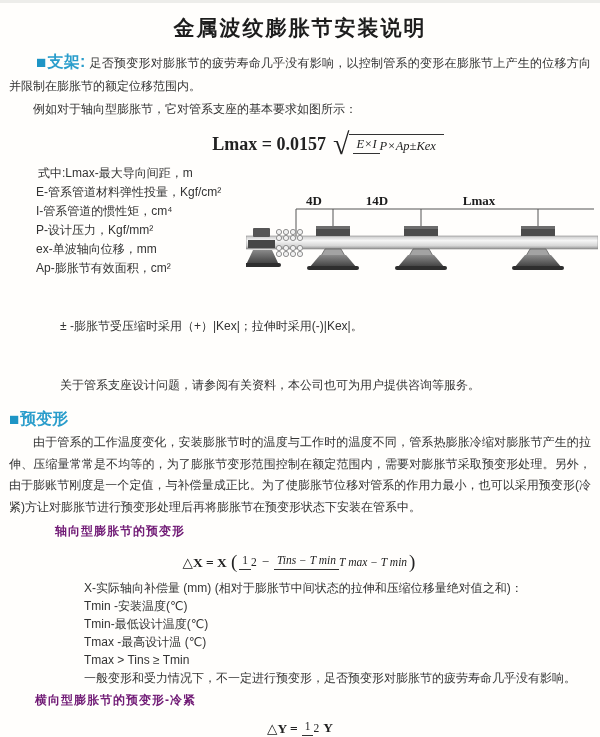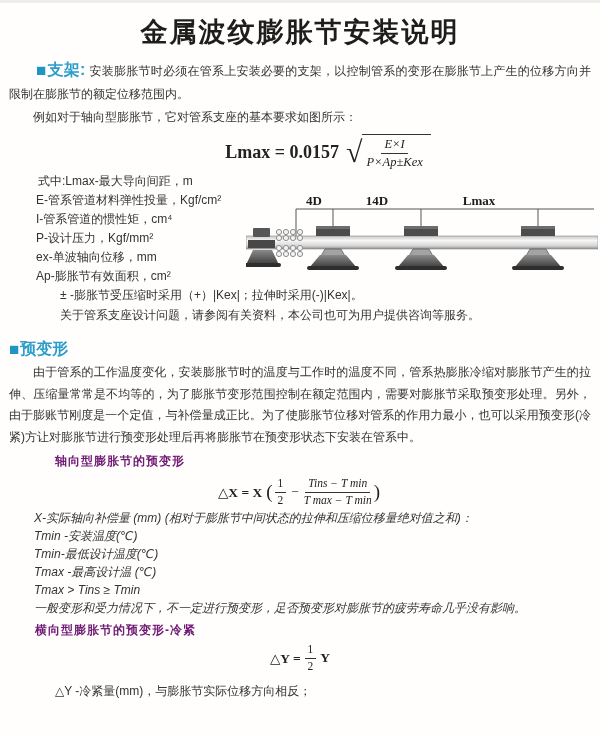--- a/index.html
+++ b/index.html
@@ -3,80 +3,80 @@
 <meta charset="utf-8">
 <style>
   html,body{margin:0;padding:0;background:#ffffff;}
   .page{
     position:relative;width:600px;height:737px;background:#fffefc;
     font-family:"Liberation Sans","DejaVu Sans",sans-serif;
     color:#333;font-size:12px;overflow:hidden;
   }
   .top-edge{height:3px;background:#ededea;}
   .title{
-    text-align:center;font-size:27px;font-weight:bold;color:#1d1d1d;
+    text-align:center;font-size:21px;font-weight:bold;color:#1d1d1d;
     padding-top:11px;letter-spacing:2px;
   }
   .para{margin:0 9px;line-height:23px;text-align:justify;}
   .p1{margin-top:8px;text-indent:27px;}
   .marker{color:#1e95c5;font-size:17px;font-style:normal;vertical-align:-1px;}
   .sec-title{color:#2a9dcb;font-size:16px;font-weight:bold;margin:0 4px 0 1px;}
   .p-example{margin:0 9px;line-height:22px;text-indent:24px;}
 
   .formula{
     display:flex;justify-content:center;align-items:center;
     font-family:"Liberation Serif","DejaVu Serif",serif;color:#222;
   }
   .f1{margin-top:6px;height:36px;transform:translateX(28px);}
   .f1 .f-lhs{font-weight:bold;font-size:18px;margin-right:7px;}
   .sqrt{font-size:30px;font-weight:400;line-height:26px;}
   .rad-content{border-top:1.5px solid #333;padding:2px 8px 0 4px;}
-  .frac{display:inline-flex;flex-direction:column;align-items:center;line-height:1.2;font-size:12.5px;}
+  .frac{display:inline-flex;flex-direction:row;align-items:center;line-height:1.2;font-size:12.5px;}
   .frac .num{border-bottom:1px solid #333;padding:0 3px 1px;}
   .frac .den{padding-top:1px;}
   .ital{font-style:italic;}
 
   .defs{margin-top:2px;}
   .def-line{margin-left:36px;line-height:19px;}
   .def-line.first{margin-left:38px;}
-  .note-line{margin-left:60px;line-height:19.5px;}
+  .note-line{margin-left:60px;line-height:19.5px;margin-top:39px;}
 
   .diagram{position:absolute;left:246px;top:192px;}
 
   .sec-head2{margin:13px 9px 0;line-height:21px;}
   .p2{margin-top:1px;line-height:21.5px;text-indent:24px;}
 
   .subhead{color:#701a75;font-size:12px;font-weight:bold;margin:3px 0 0 55px;line-height:20px;letter-spacing:1px;}
   .subhead.lateral{margin-left:35px;margin-top:3px;}
 
   .f2{margin-top:4px;height:34px;font-size:13px;}
   .f2 .pre{font-weight:bold;font-size:13.5px;margin-right:2px;}
   .f2 .paren{font-size:19px;font-weight:400;padding:0 2px;}
   .f2 .frac{font-size:11.5px;}
   .f2 .minus{margin:0 5px;}
 
   .explain{margin:2px 9px 0;line-height:20px;text-indent:24px;text-align:justify;}
-  .items div{margin-left:34px;line-height:18px;font-style:italic;}
+  .items div{margin-left:84px;line-height:18px;}
   .gen-note{margin-left:32px;line-height:18px;}
 
   .f3{margin-top:3px;height:30px;font-size:13px;}
   .f3 .pre,.f3 .post{font-weight:bold;font-size:13.5px;}
   .f3 .frac{font-size:11.5px;margin:0 4px;}
 
   .last-note{margin:9px 0 0 55px;line-height:18px;}
 </style>
 </head>
 <body>
 
 <div class="page">
   <div class="top-edge"></div>
 
   <div class="title">金属波纹膨胀节安装说明</div>
 
-  <p class="para p1"><span class="marker">■</span><span class="sec-title">支架:</span><span>安装膨胀节时必须在管系上安装必要的支架，以控制管系的变形在膨胀节上产生的位移方向并限制在膨胀节的额定位移范围内。</span></p>
+  <p class="para p1"><span class="marker">■</span><span class="sec-title">支架:</span><span>足否预变形对膨胀节的疲劳寿命几乎没有影响，以控制管系的变形在膨胀节上产生的位移方向并限制在膨胀节的额定位移范围内。</span></p>
 
   <p class="p-example">例如对于轴向型膨胀节，它对管系支座的基本要求如图所示：</p>
 
   <div class="formula f1">
     <span class="f-lhs">Lmax = 0.0157</span>
     <span class="sqrt">√</span>
     <span class="rad-content">
       <span class="frac ital">
         <span class="num">E×I</span>
         <span class="den">P×Ap±Kex</span>

